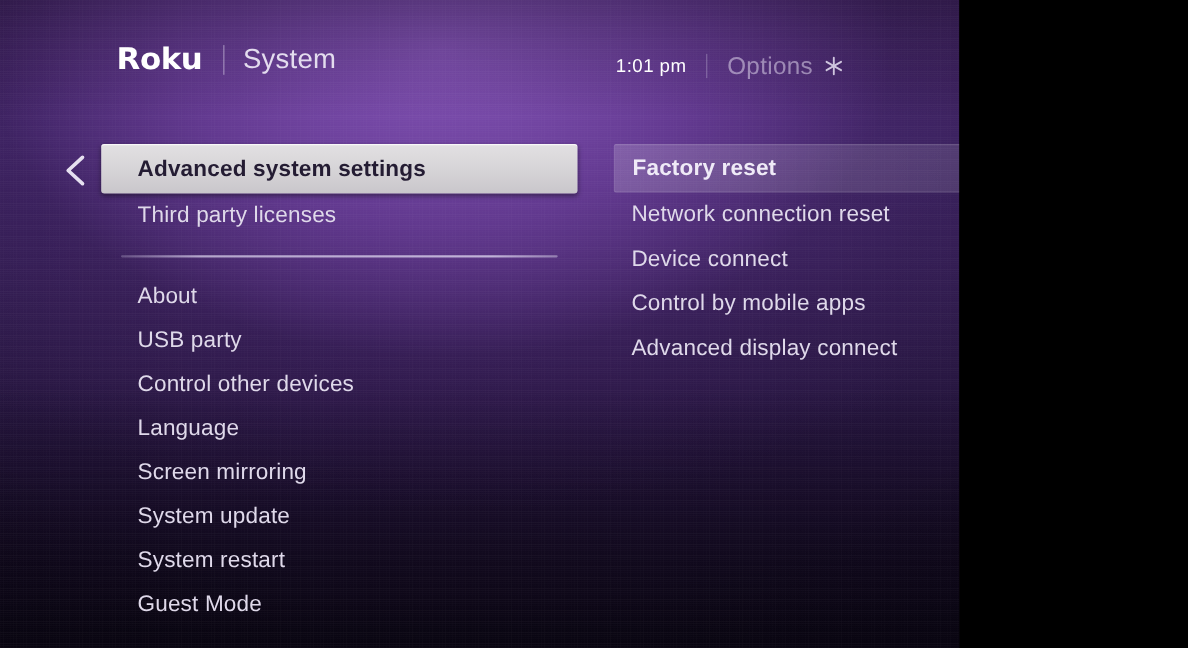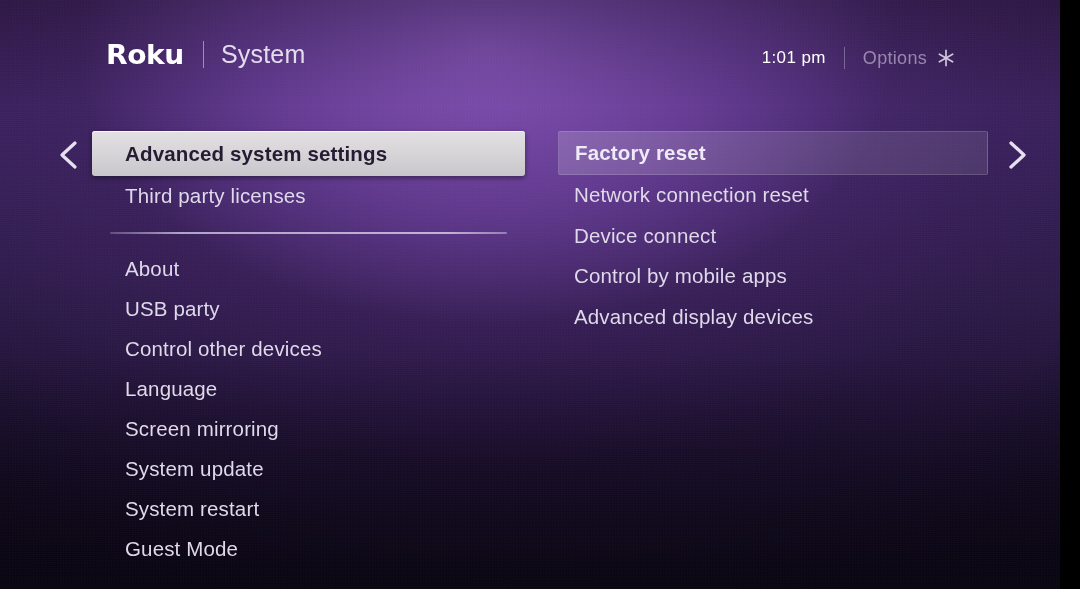--- a/index.html
+++ b/index.html
@@ -2,21 +2,21 @@
 <html><head>
 <meta charset="utf-8">
 <style>
   html, body {
     margin: 0;
     padding: 0;
     background: #000;
   }
   #screen {
     position: relative;
-    width: 1060px;
+    width: 872px;
     height: 589px;
     overflow: hidden;
     font-family: "Liberation Sans", sans-serif;
     background-color: #1a0f26;
     -webkit-font-smoothing: antialiased;
   }
   
   #bg-base {
     position: absolute;
     inset: 0;
@@ -95,21 +95,21 @@
     height: 22px;
     background: rgba(205,195,222,0.40);
     margin: 0 18px;
   }
   #options-button {
     display: flex;
     align-items: center;
     gap: 9px;
   }
   #options-label {
-    font-size: 18px;
+    font-size: 22px;
     color: rgba(206,196,222,0.62);
     letter-spacing: 0.3px;
   }
   #asterisk-icon {
     display: block;
   }
 
   
   .col {
     position: absolute;
@@ -270,21 +270,21 @@
     <div class="row">
       <span class="label">Network connection reset</span>
     </div>
     <div class="row">
       <span class="label">Device connect</span>
     </div>
     <div class="row">
       <span class="label">Control by mobile apps</span>
     </div>
     <div class="row">
-      <span class="label">Advanced display devices</span>
+      <span class="label">Advanced display connect</span>
     </div>
   </div>
 
   <svg class="chevron" id="chevron-left" viewBox="0 0 34 34">
     <polyline points="22,5 9,17 22,29" fill="none" stroke="#e6e0f0" stroke-width="3.3" stroke-linecap="round" stroke-linejoin="round"></polyline>
   </svg>
 
   <svg class="chevron" id="chevron-right" viewBox="0 0 34 34">
     <polyline points="12,5 25,17 12,29" fill="none" stroke="#e6e0f0" stroke-width="3.3" stroke-linecap="round" stroke-linejoin="round"></polyline>
   </svg>

